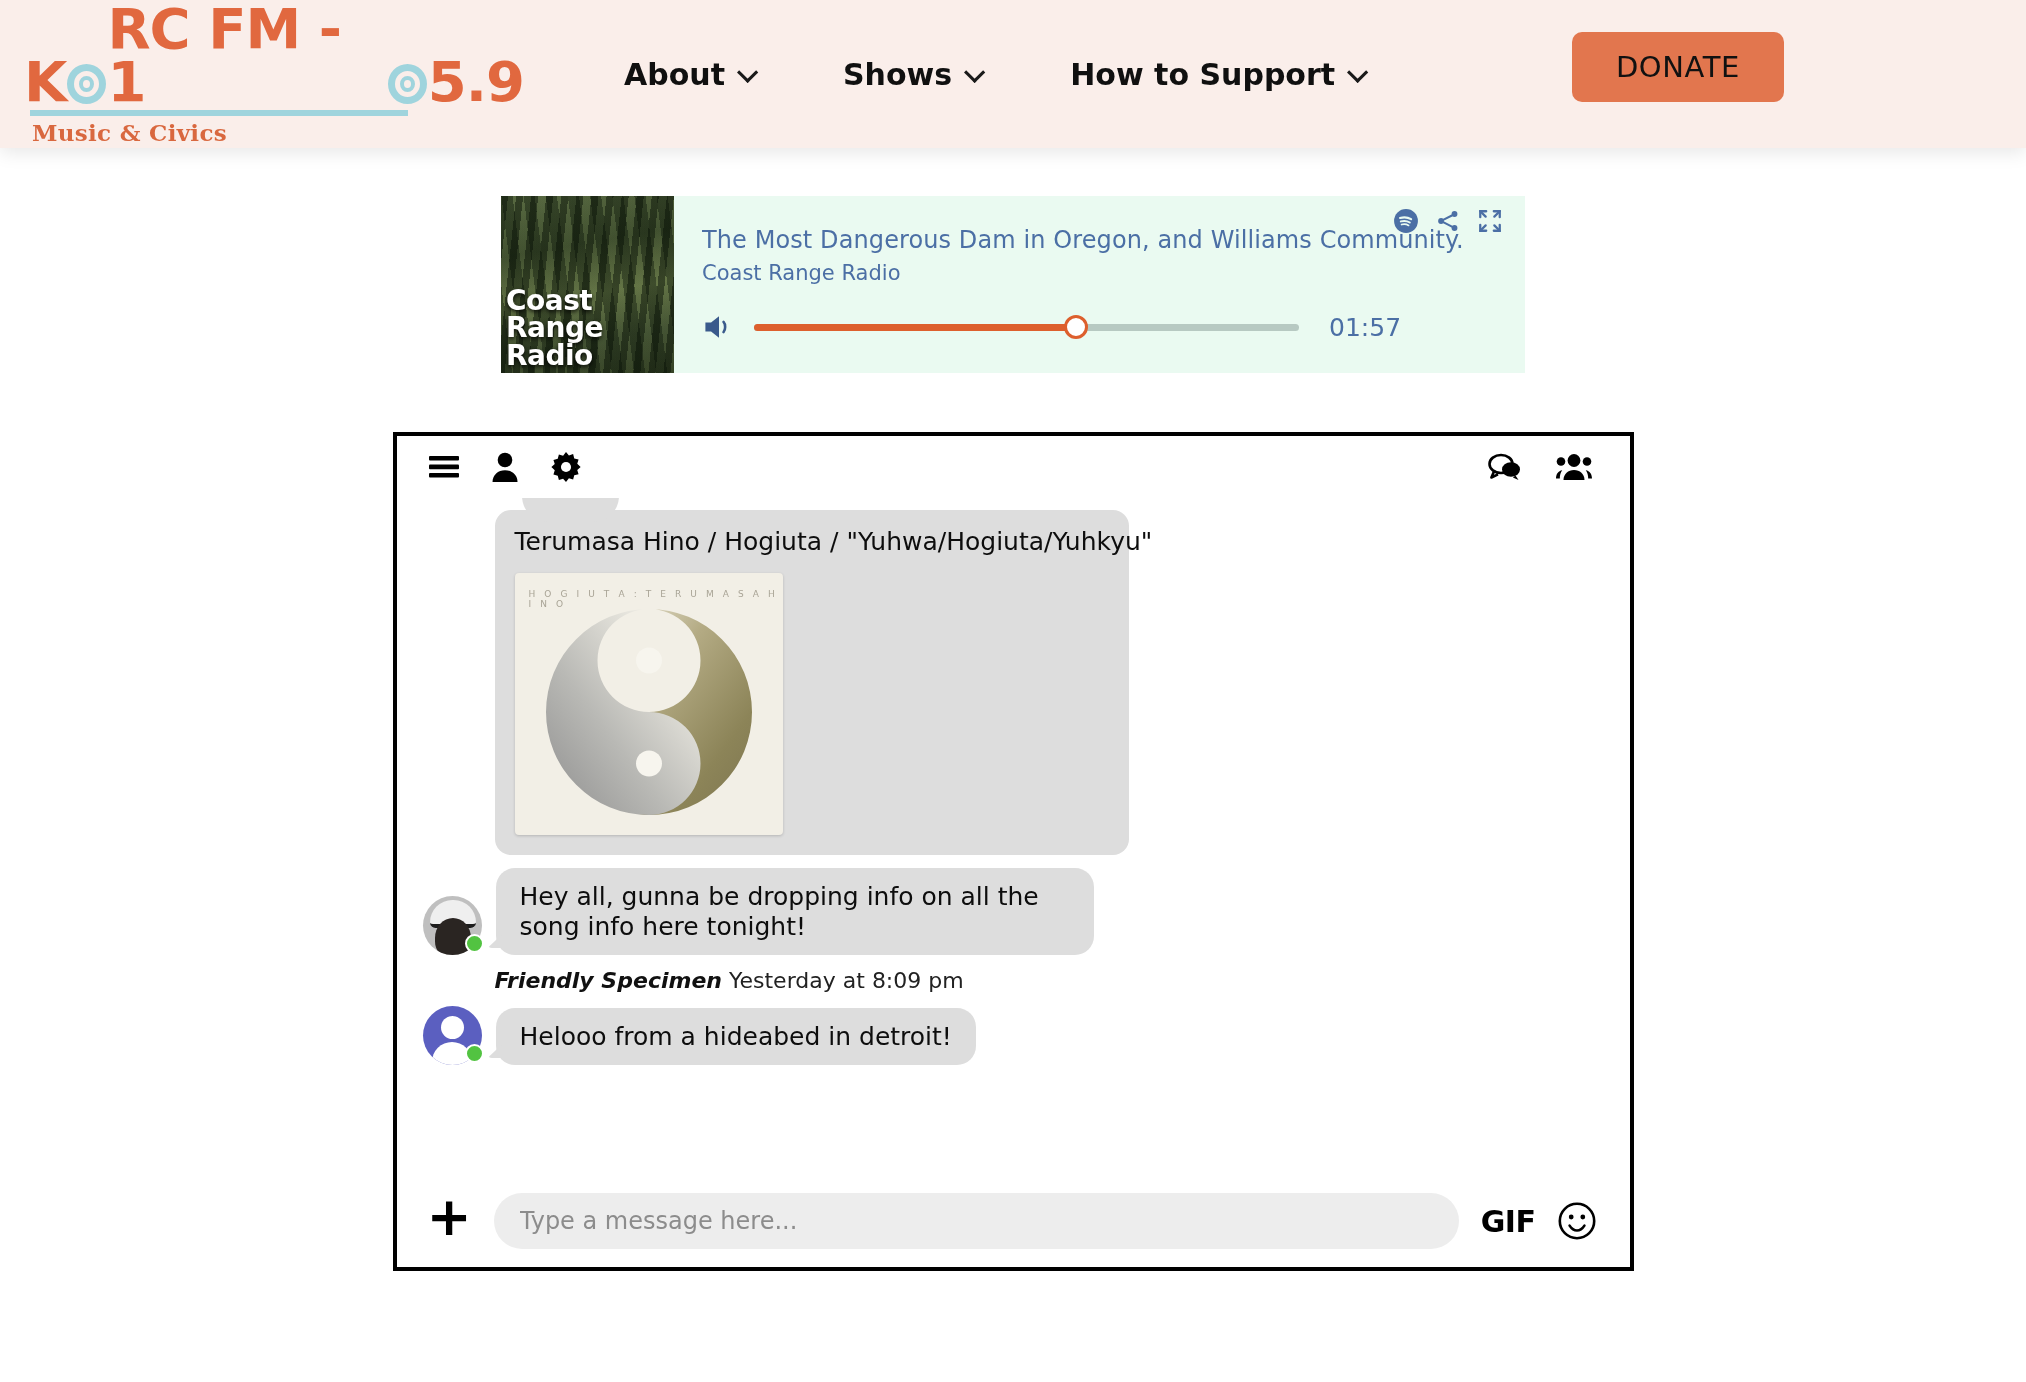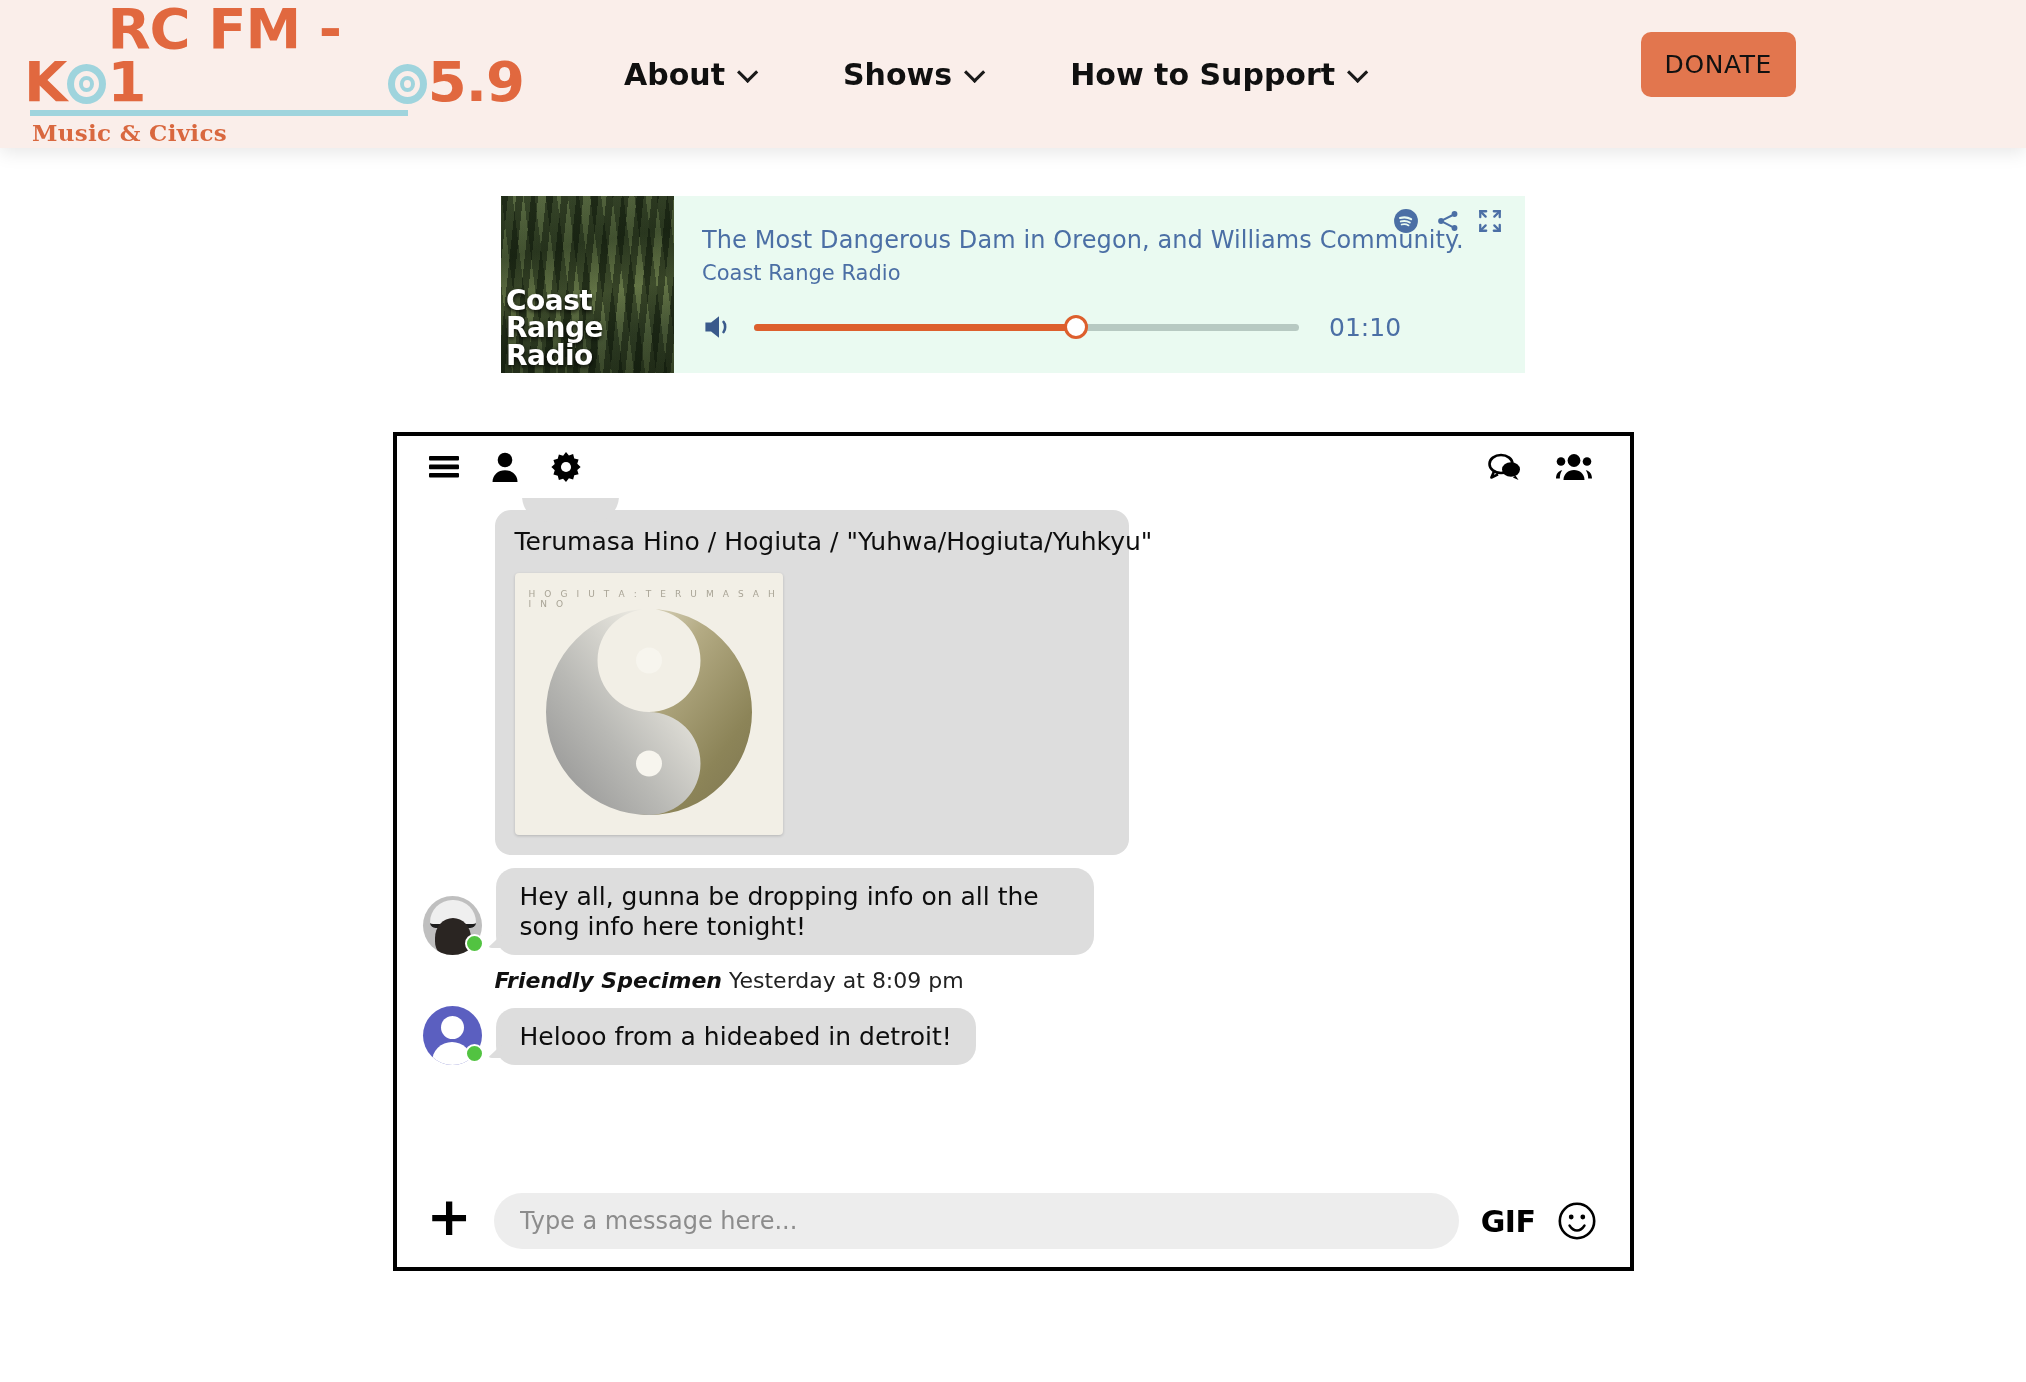--- a/index.html
+++ b/index.html
@@ -59,25 +59,25 @@
     cursor: pointer; white-space: nowrap;
   }
   .chev {
     width: 15px; height: 15px;
     border-right: 3px solid #1a1a1a;
     border-bottom: 3px solid #1a1a1a;
     transform: rotate(45deg) translateY(-3px);
   }
 
   .donate-btn {
-    position: absolute; right: 230px; top: 32px;
+    position: absolute; right: 242px; top: 32px;
     background: #e2764e; border: none; border-radius: 10px;
-    padding: 18px 24px;
-    font-family: "DejaVu Sans", sans-serif;
-    font-weight: 400; font-size: 25px; letter-spacing: 0.6px;
+    padding: 18px 44px;
+    font-family: "DejaVu Sans", sans-serif;
+    font-weight: 400; font-size: 29px; letter-spacing: 0.6px;
     color: #111; cursor: pointer;
   }
 
   
   .player-wrap { display: flex; justify-content: center; margin-top: 48px; }
   .player {
     display: flex; width: 1024px; height: 177px;
     background: #eafaf1; overflow: hidden;
     position: relative;
   }
@@ -359,21 +359,21 @@
 
       <div class="player-controls">
         <svg class="vol-icon" width="34" height="30" viewBox="0 0 30 26">
           <path d="M3 9h5l7-5.5v19L8 17H3z" fill="#3a5a8c"></path>
           <path d="M19 8.5c1.9 2 1.9 7 0 9" stroke="#3a5a8c" stroke-width="2.3" fill="none" stroke-linecap="round"></path>
         </svg>
         <div class="progress-track">
           <div class="progress-fill"></div>
           <div class="progress-thumb"></div>
         </div>
-        <div class="player-time">01:10</div>
+        <div class="player-time">01:57</div>
       </div>
 
     </div>
   </div>
 </div>
 
 <div class="chat-wrap">
   <div class="chat-widget">
 
     <div class="chat-toolbar">

